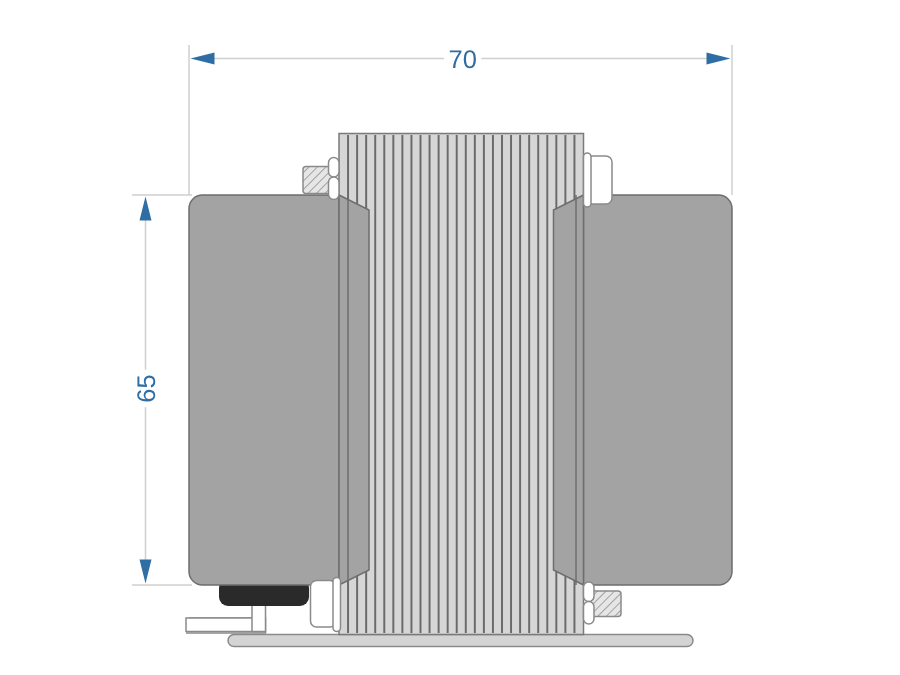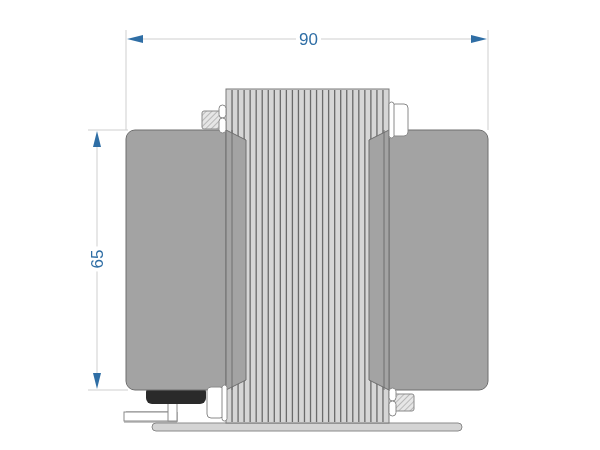--- a/index.html
+++ b/index.html
@@ -108,14 +108,14 @@
     <rect x="222" y="385" width="5" height="36" rx="2.5" fill="#ffffff" stroke="#8a8a8a" stroke-width="1"></rect>
   </g>
 
   <g>
     <rect x="394" y="394" width="20" height="17" rx="2" fill="url(#hatch)" stroke="#8a8a8a" stroke-width="1"></rect>
     <rect x="389" y="388" width="7" height="13" rx="3.5" fill="#ffffff" stroke="#8a8a8a" stroke-width="1"></rect>
     <rect x="389" y="401" width="7" height="15" rx="3.5" fill="#ffffff" stroke="#8a8a8a" stroke-width="1"></rect>
   </g>
 </svg>
 
-<div class="dim-label" id="width-label">90</div>
+<div class="dim-label" id="width-label">70</div>
 <div class="dim-label" id="height-label">65</div>
 
 </body></html>

